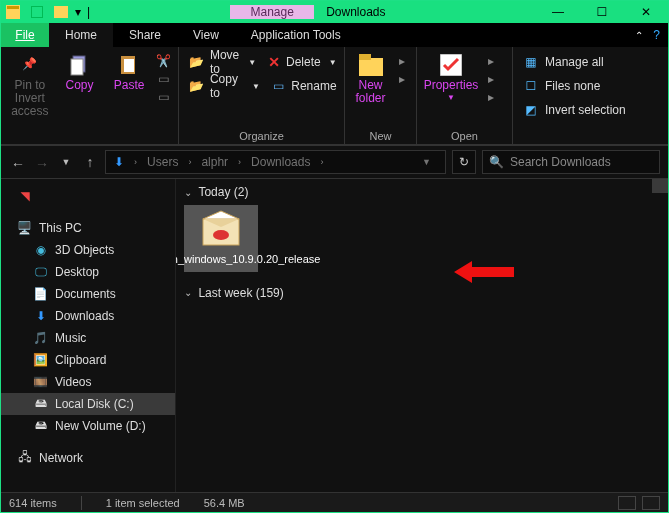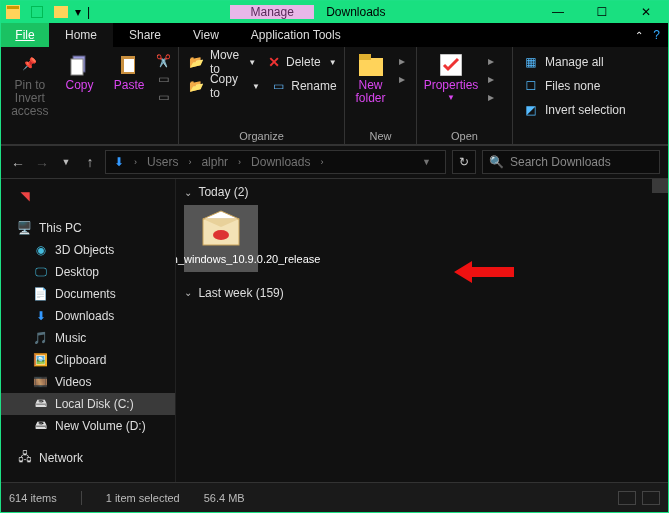--- a/index.html
+++ b/index.html
@@ -52,21 +52,21 @@
   .content { flex:1; position:relative; background:#111; overflow:hidden;}
   .section-head { display:flex; align-items:center; gap:6px; padding:6px 0 6px 8px; color:#ddd;}
   .chev { font-size:10px; color:#bbb;}
   .files { display:flex; padding:0 8px 8px 8px; gap:12px;}
   .file { width:74px; display:flex; flex-direction:column; align-items:center; text-align:center; color:#fff; font-size:11px; line-height:1.15; }
   .file.sel { background:#555; padding:4px 2px 6px; }
   .file-ico { width:44px; height:40px; display:flex; align-items:center; justify-content:center; margin-bottom:4px;}
   .scroll-stub { position:absolute; right:0; top:0; width:16px; height:14px; background:#3a3a3a;}
   .red-arrow { position:absolute; left:278px; top:80px; }
   
-  .status { height:30px; background:#1a1a1a; display:flex; align-items:center; color:#bbb; font-size:11px; padding:0 8px; gap:24px; border-top:1px solid #333;}
+  .status { height:20px; background:#1a1a1a; display:flex; align-items:center; color:#bbb; font-size:11px; padding:0 8px; gap:24px; border-top:1px solid #333;}
   .status .right { margin-left:auto; display:flex; gap:6px;}
   .view-btn { width:18px; height:14px; border:1px solid #444;}
   .sep-v { width:1px; height:14px; background:#444;}
 </style>
 </head>
 <body>
 
 <div class="window">
 
   <div class="titlebar">

